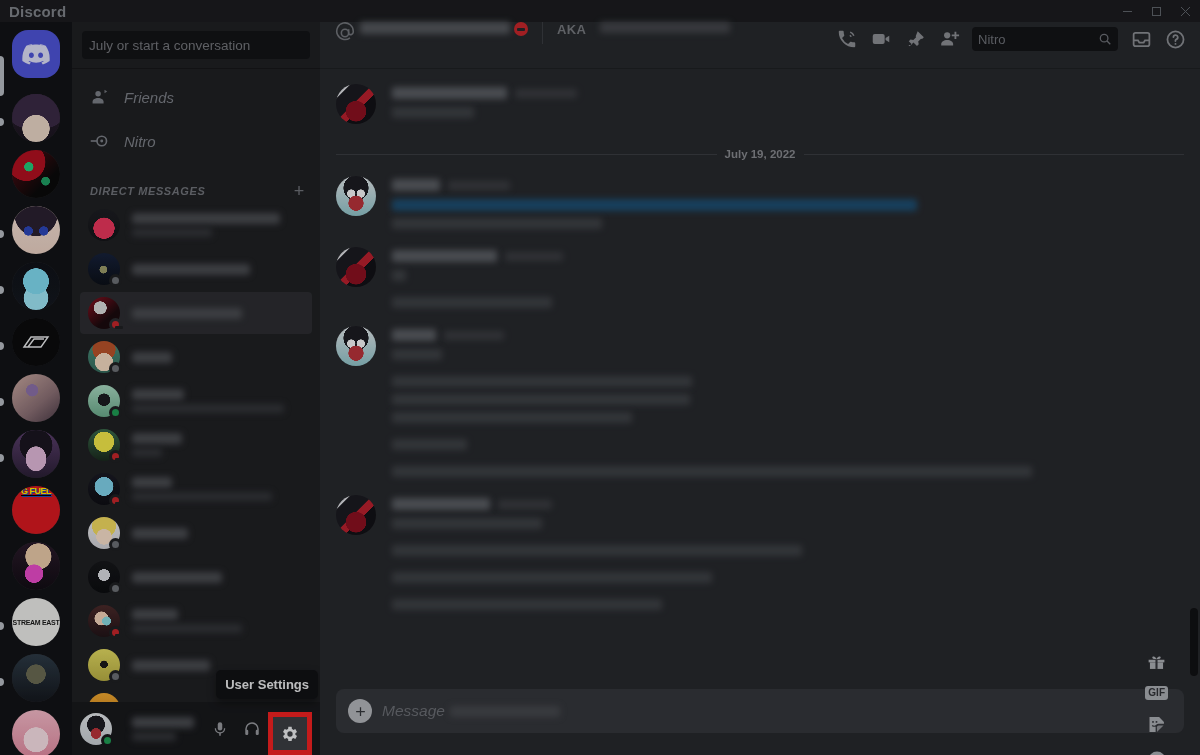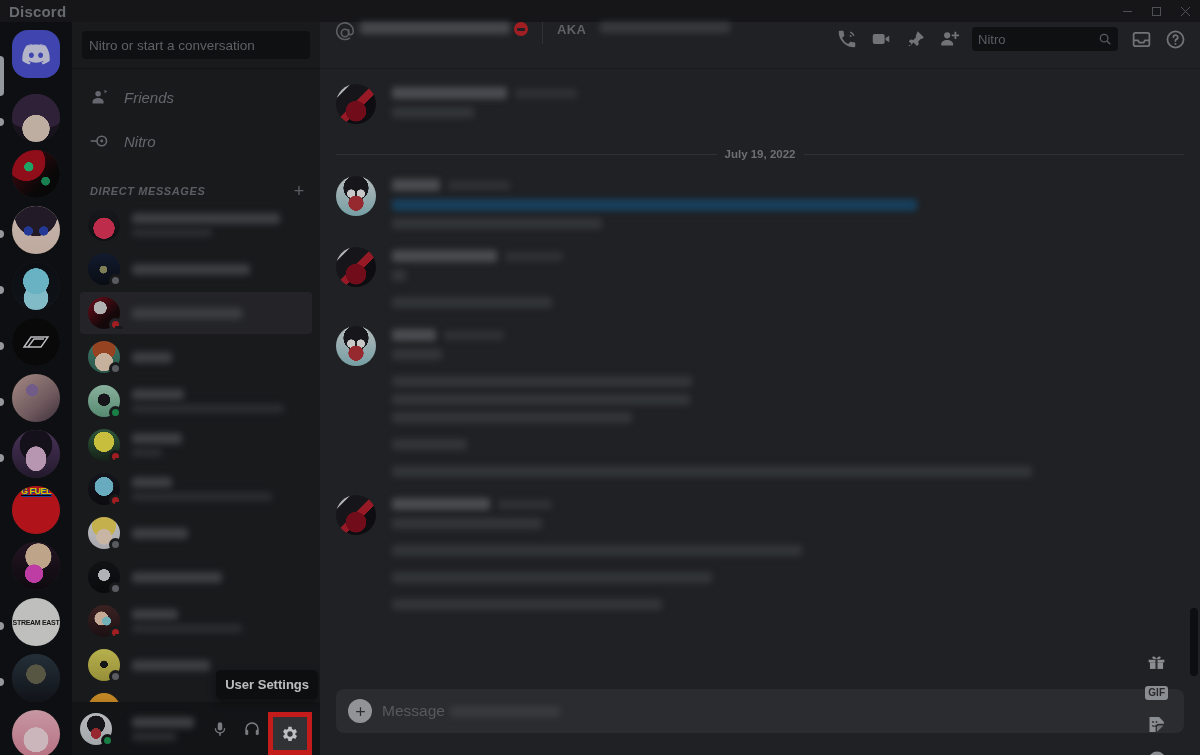--- a/index.html
+++ b/index.html
@@ -179,21 +179,21 @@
   .divider .dt { font-size: 11.5px; font-weight: bold; color: #86888d; padding: 0 8px; }
 
   
   .composer { padding: 0 16px 22px 16px; }
   .cbox {
     background: #34363b; border-radius: 8px; height: 44px;
     display: flex; align-items: center; padding: 0 16px 0 12px; gap: 10px;
   }
   .plus-btn { width: 24px; height: 24px; border-radius: 50%; background: #b1b4b9; color: #34363b;
               display: flex; align-items: center; justify-content: center; flex: 0 0 24px; }
-  .ph { font-size: 15.5px; color: #6a6d73; display: flex; align-items: center; gap: 5px; }
+  .ph { font-size: 15.5px; color: #6a6d73; display: flex; align-items: center; gap: 5px; font-style: italic; }
   .ph-blur { width: 110px; height: 11px; background: #46484d; }
   .cicons { margin-left: auto; display: flex; align-items: center; gap: 14px; color: #a9acb1; flex-direction: column; }
   .gifbox { font-size: 10px; font-weight: bold; color: #2f3136; background: #a9acb1;
             border-radius: 3px; padding: 2px 3px; line-height: 1; }
 
   
   .sbar { position: absolute; right: 2px; width: 8px; background: #111214; border-radius: 4px; }
 
   
   .wash { position: absolute; inset: 0; background: rgba(0,0,0,.18); pointer-events: none; }
@@ -358,21 +358,21 @@
             linear-gradient(#f2b8c6,#e08aa0);"></div>
         </div>
       </div>
 
     </div>
 
     <div class="dmbar">
 
       <div class="dm-search-wrap">
         <div class="dm-search">
-          <span>Nitro or start a conversation</span>
+          <span>July or start a conversation</span>
         </div>
       </div>
 
       <div class="dm-scroll">
 
         <div class="nav-item">
           <span style="display:flex;">
             <svg width="22" height="22" viewBox="0 0 24 24" fill="currentColor">
               <path d="M14 8.5a3 3 0 1 1-6 0 3 3 0 0 1 6 0zM11 13c-3.3 0-6 1.8-6 4v2h12v-2c0-2.2-2.7-4-6-4z"></path>
               <path d="M18 4l3 2-3 2z" opacity=".9"></path>

